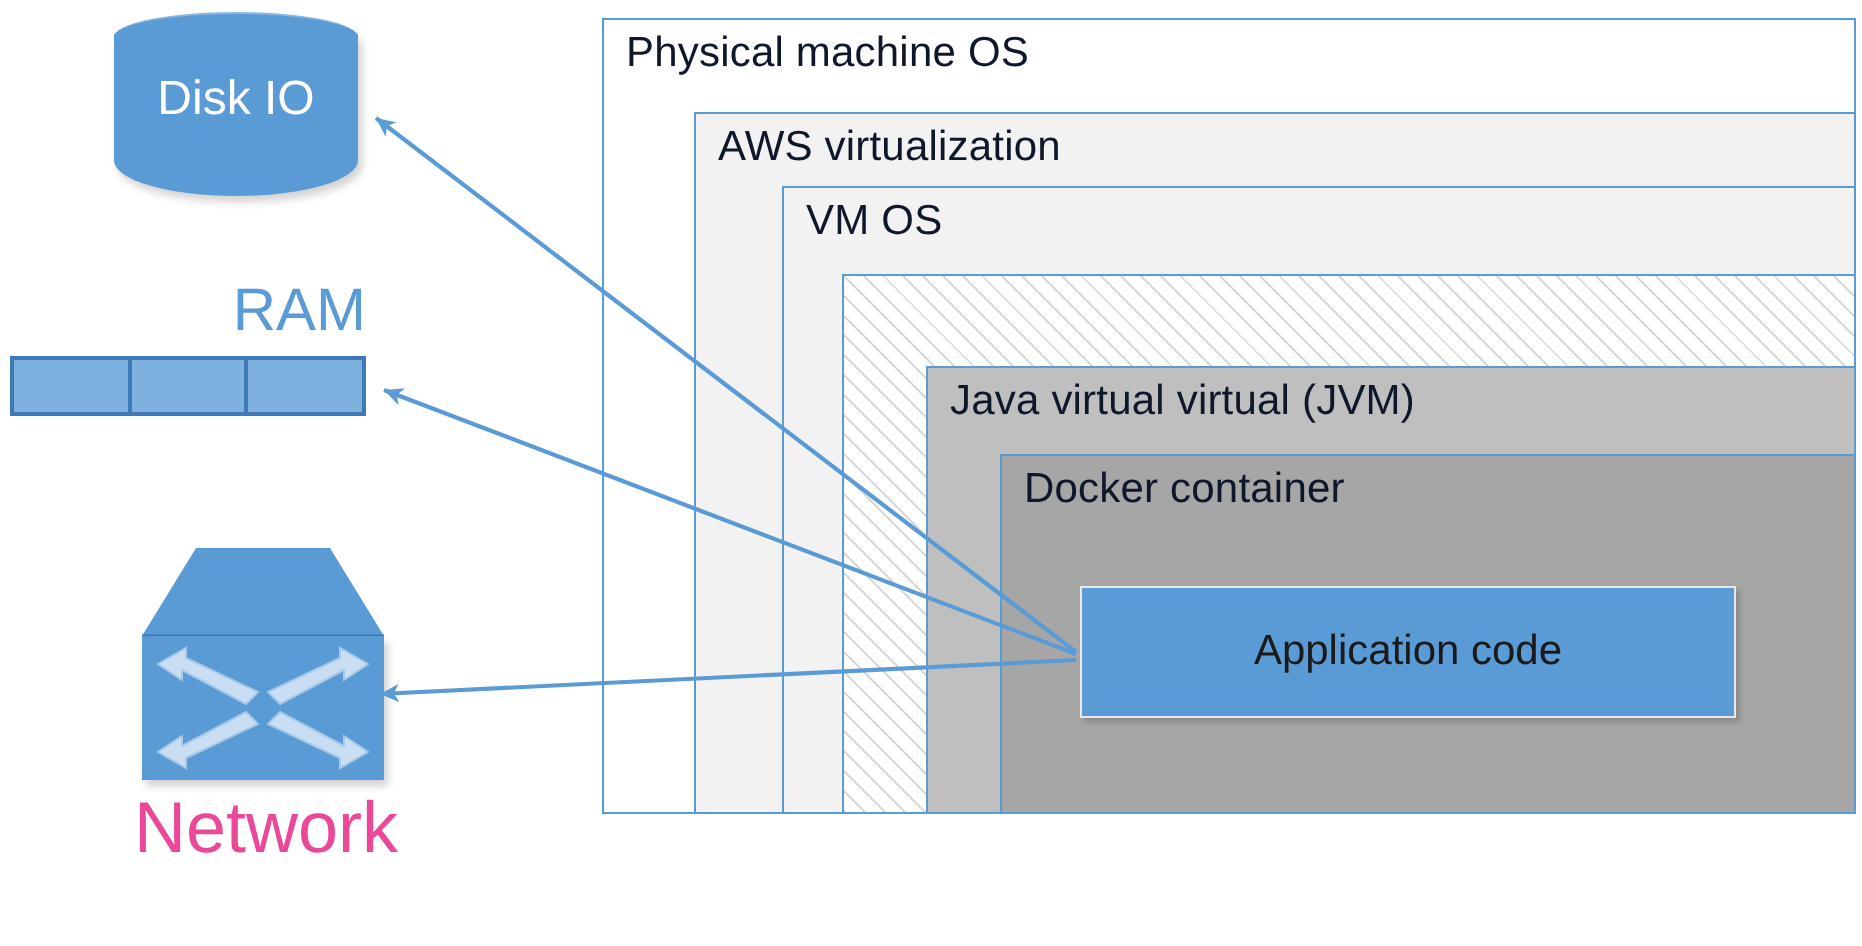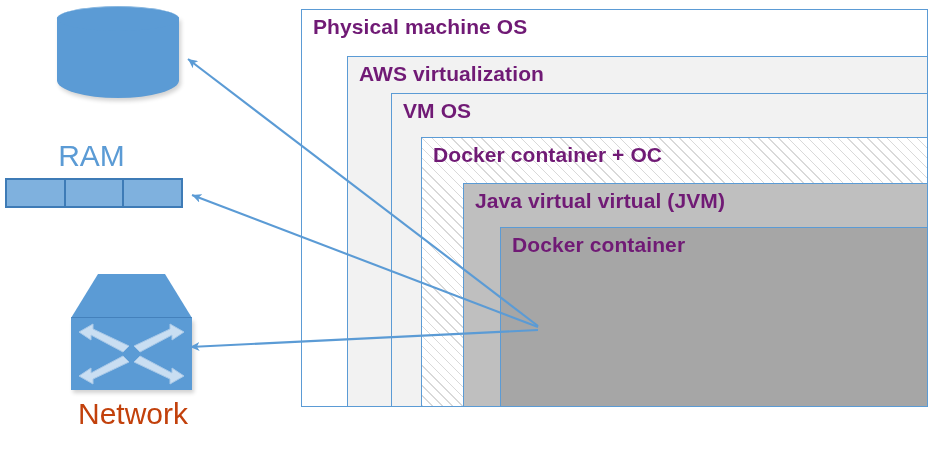--- a/index.html
+++ b/index.html
@@ -22,24 +22,23 @@
     position: absolute;
     box-sizing: border-box;
     border: 1px solid #5B9BD5;
   }
   .layer > .layer-label {
     position: absolute;
     left: 11px;
     top: 4px;
     font-size: 21px;
     line-height: 26px;
-    color: #701a75;
+    color: #0f172a;
     white-space: nowrap;
     letter-spacing: 0.1px;
-    font-weight: bold;
   }
 
   #layer-physical { left: 301px; top: 9px;   width: 627px; height: 398px; background: #ffffff; }
   #layer-aws      { left: 347px; top: 56px;  width: 581px; height: 351px; background: #F2F2F2; }
   #layer-vmos     { left: 391px; top: 93px;  width: 537px; height: 314px; background: #F2F2F2; }
   #layer-docker   { left: 421px; top: 137px; width: 507px; height: 270px; background: #ffffff; }
   #layer-jvm      { left: 463px; top: 183px; width: 465px; height: 224px; background: #BFBFBF; }
   #layer-servlet  { left: 500px; top: 227px; width: 428px; height: 180px; background: #A6A6A6; }
 
   
@@ -109,21 +108,21 @@
   
   #ram-group {
     position: absolute;
     left: 0px; top: 139px;
     width: 190px; height: 72px;
   }
   #ram-group .ram-label {
     position: absolute;
     left: 0; top: 0;
     width: 183px;
-    text-align: center;
+    text-align: right;
     font-size: 30px;
     color: #5B9BD5;
     line-height: 34px;
   }
   #ram-group .ram-bar {
     position: absolute;
     left: 5px; top: 39px;
     width: 178px; height: 30px;
     display: flex;
     box-sizing: border-box;
@@ -158,41 +157,42 @@
   #network-group .sw-arrows {
     position: absolute;
     left: 6px; top: 46px;
     width: 121px; height: 72px;
   }
   #network-group .net-label {
     position: absolute;
     left: -12px; top: 124px;
     width: 160px;
     text-align: center;
-    font-size: 30px;
-    color: #c2410c;
+    font-size: 36px;
+    color: #ec4899;
     line-height: 36px;
   }
 
   
   #arrow-layer {
     position: absolute;
     left: 0; top: 0;
     width: 931px; height: 473px;
     pointer-events: none;
   }
 </style>
 </head>
 <body>
 
 <div id="canvas">
 
   <div id="disk-io">
     <div class="cyl-body"></div>
     <div class="cyl-top"></div>
+    <div class="disk-label">Disk IO</div>
   </div>
 
   <div id="ram-group">
     <div class="ram-label">RAM</div>
     <div class="ram-bar">
       <div class="ram-cell"></div>
       <div class="ram-cell"></div>
       <div class="ram-cell"></div>
     </div>
   </div>
@@ -225,31 +225,33 @@
   <div id="layer-aws" class="layer">
     <div class="layer-label">AWS virtualization</div>
   </div>
 
   <div id="layer-vmos" class="layer">
     <div class="layer-label">VM OS</div>
   </div>
 
   <div id="layer-docker" class="layer">
     <div class="hatch"></div>
-    <div class="layer-label">Docker container + OC</div>
   </div>
 
   <div id="layer-jvm" class="layer">
     <div class="layer-label">Java virtual virtual (JVM)</div>
   </div>
 
   <div id="layer-servlet" class="layer">
     <div class="layer-label">Docker container</div>
   </div>
 
+  <div id="app-code">
+    <span class="app-label">Application code</span>
+  </div>
 
   <svg id="arrow-layer" viewBox="0 0 931 473">
     <defs>
       <marker id="ah" markerWidth="11" markerHeight="9" refX="9.5" refY="4.5" orient="auto" markerUnits="userSpaceOnUse">
         <path d="M9.5,4.5 L0,0 L2.6,4.5 L0,9 Z" fill="#5B9BD5"></path>
       </marker>
     </defs>
 
     <line x1="538" y1="326" x2="188" y2="59" stroke="#5B9BD5" stroke-width="2.1" marker-end="url(#ah)"></line>
 

